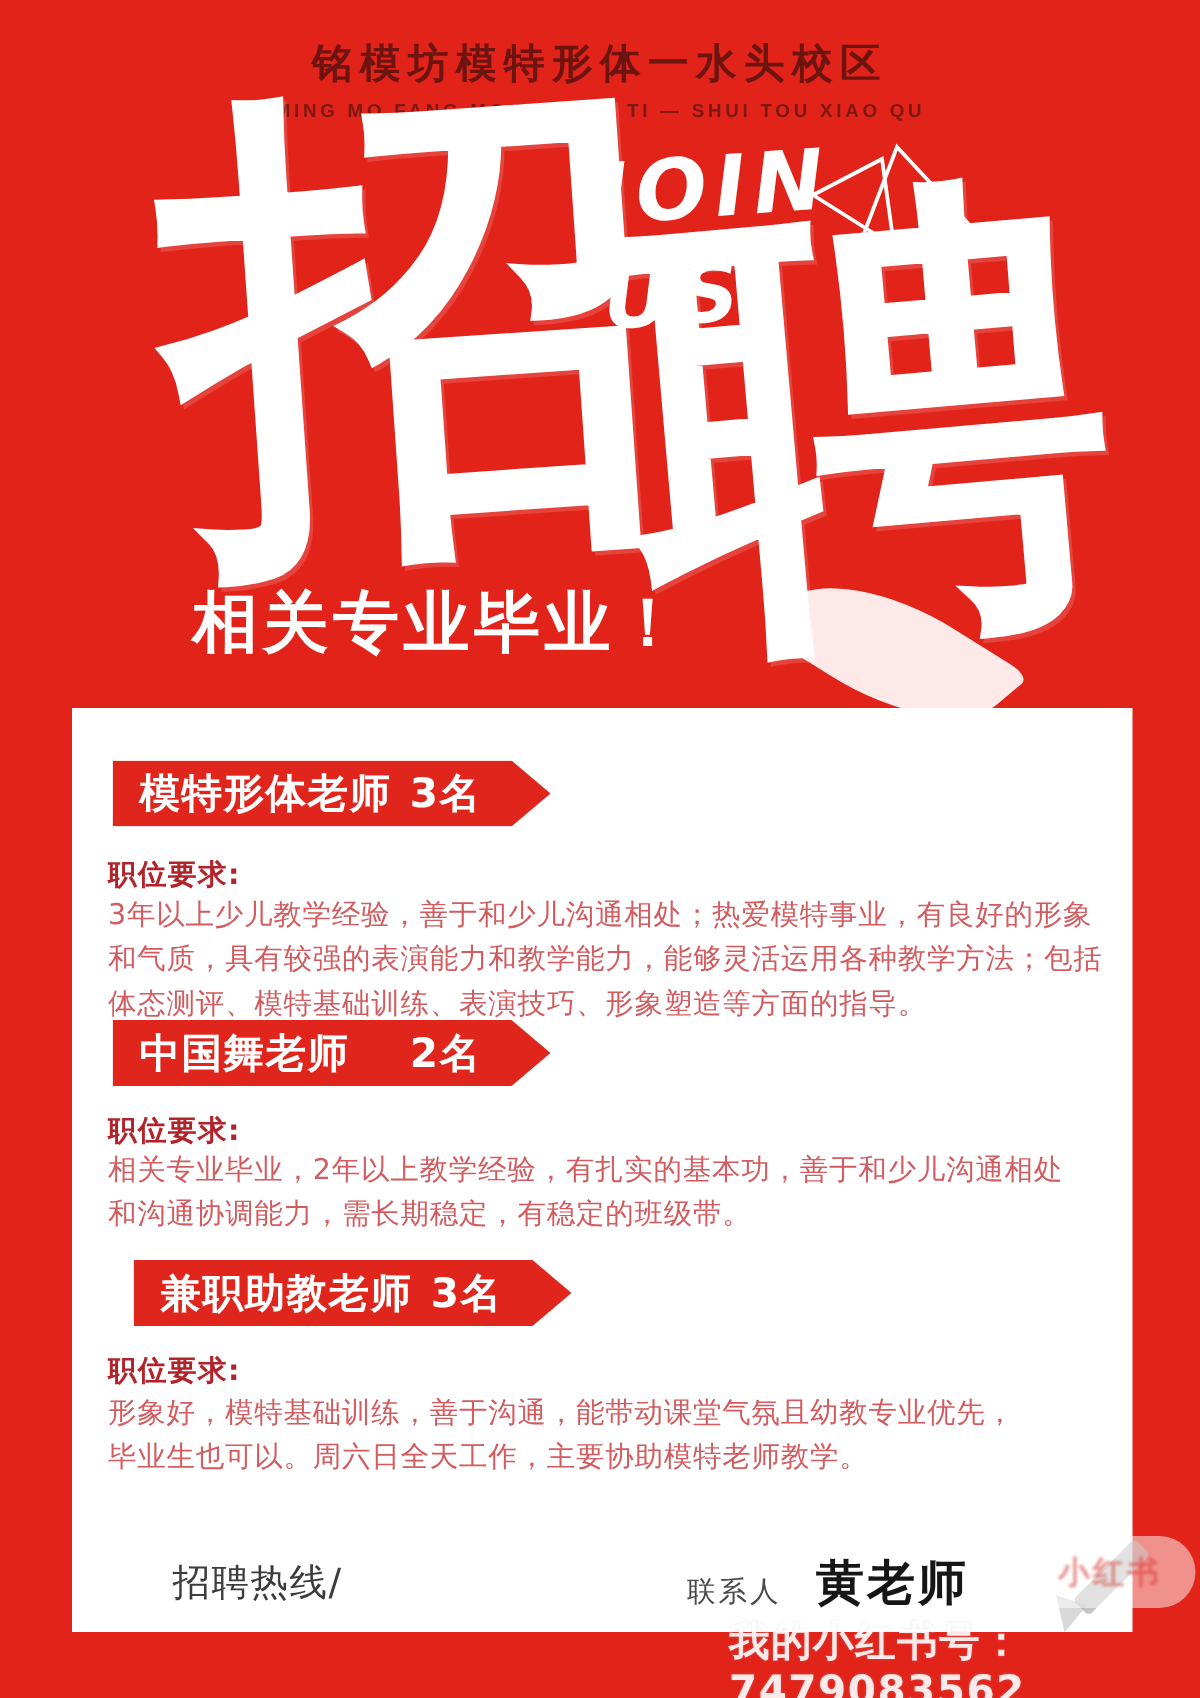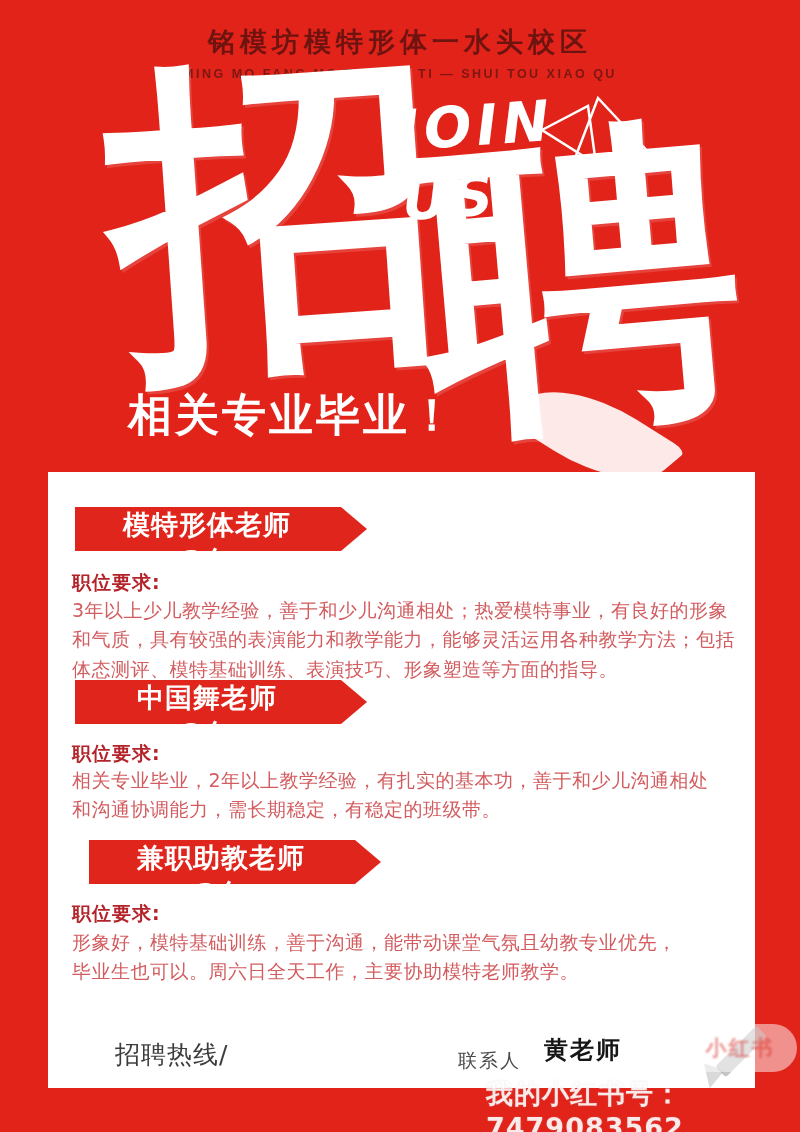--- a/index.html
+++ b/index.html
@@ -56,21 +56,20 @@
     background: #ffffff;
   }
 
   .job-banner {
     position: absolute; left: 27px; width: 292px; height: 44px;
     background: #e0251c; color: #ffffff;
     display: flex; align-items: center; justify-content: space-between;
     padding: 0 46px 0 18px;
     font-size: 27px; font-weight: 900; letter-spacing: 1px;
     clip-path: polygon(0 0, calc(100% - 26px) 0, 100% 50%, calc(100% - 26px) 100%, 0 100%);
-    flex-direction: column;
   }
   .banner-1 { top: 35px; }
   .banner-2 { top: 208px; }
   .banner-3 { top: 368px; margin-left: 14px; }
 
   .req-label {
     position: absolute; left: 24px;
     color: #b3242a; font-size: 19px; font-weight: 700; letter-spacing: 1px;
   }
   .req-label-1 { top: 98px; }
@@ -90,21 +89,21 @@
   .hotline {
     position: absolute; left: 67px; top: 566px;
     color: #3c3c3c; font-size: 25px; letter-spacing: 1px;
   }
   .contact-label {
     position: absolute; left: 410px; top: 576px;
     color: #4a4a4a; font-size: 19px; letter-spacing: 2px;
   }
   .contact-name {
     position: absolute; left: 496px; top: 562px;
-    color: #161616; font-size: 24px; font-weight: 700; letter-spacing: 2px;
+    color: #161616; font-size: 32px; font-weight: 700; letter-spacing: 2px;
   }
 
   
   .wm-text {
     position: absolute; left: 486px; top: 1076px;
     color: rgba(255,255,255,0.88); font-size: 27px; font-weight: 700;
     letter-spacing: 1px; text-shadow: 0 0 2px rgba(180,180,180,0.35);
   }
   .wm-badge {
     position: absolute; left: 683px; top: 1024px; width: 114px; height: 48px;

